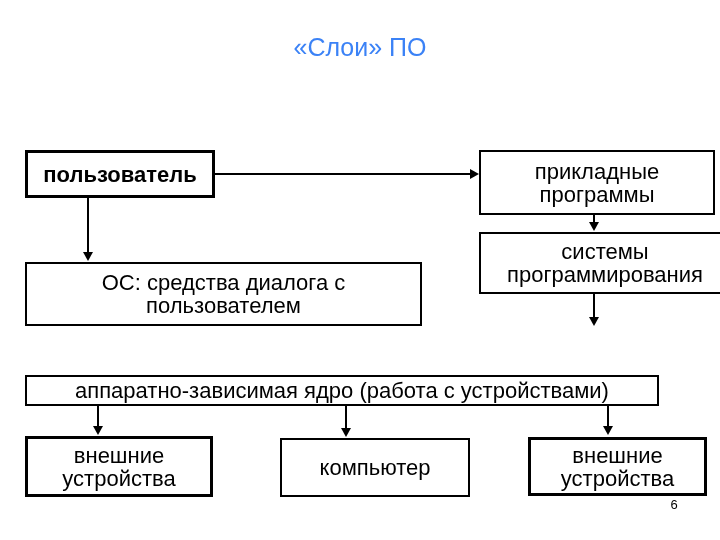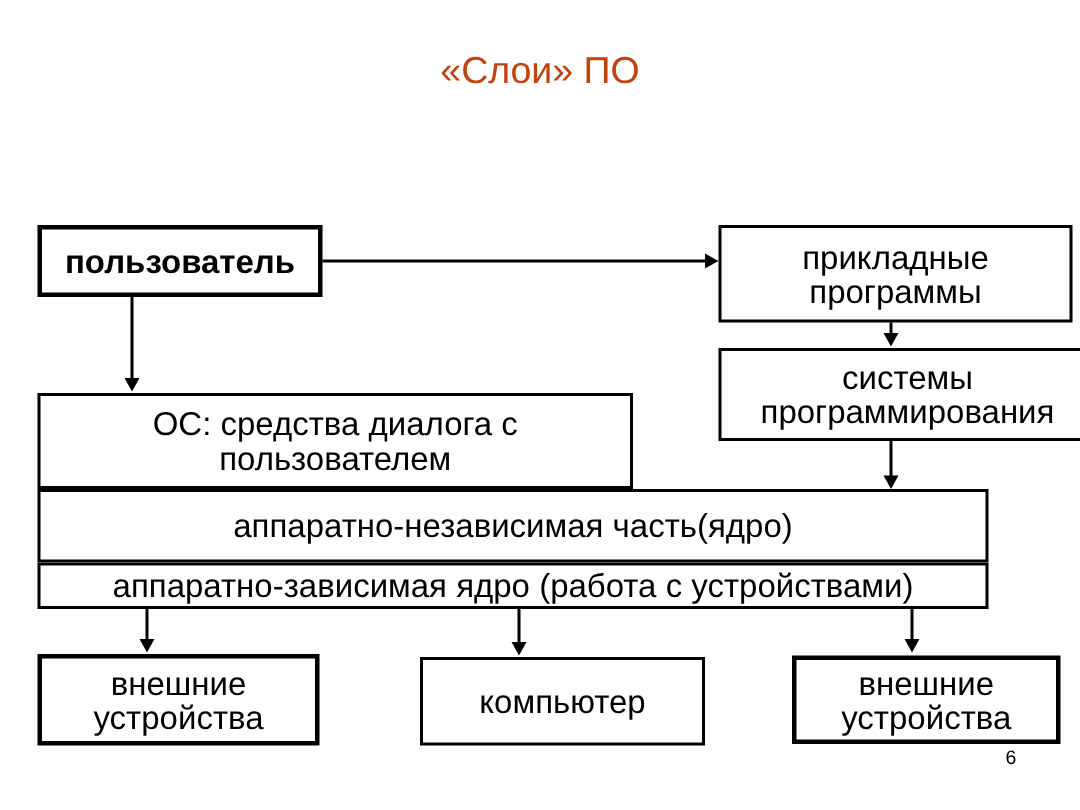--- a/index.html
+++ b/index.html
@@ -17,21 +17,21 @@
     color: #000000;
   }
   #title {
     position: absolute;
     left: 0;
     top: 32px;
     width: 720px;
     text-align: center;
     font-size: 25px;
     line-height: 30px;
-    color: #c2410c;
+    color: #3b82f6;
     white-space: nowrap;
   }
   .box {
     position: absolute;
     box-sizing: border-box;
     background: #ffffff;
     border: 2px solid #000000;
     display: flex;
     align-items: center;
     justify-content: center;
@@ -124,23 +124,20 @@
     <span class="txt">ОС: средства диалога с пользователем</span>
   </div>
 
   <div class="box thin" id="box-progsys">
     <span class="txt">системы программирования</span>
   </div>
 
   <div class="line-v" style="left:593px; top:294px; height:25px;"></div>
   <div class="arrow-down" style="left:589px; top:317px;"></div>
 
-  <div class="box thin" id="box-kernel">
-    <span class="txt">аппаратно-независимая часть(ядро)</span>
-  </div>
 
   <div class="box thin" id="box-hwdep">
     <span class="txt">аппаратно-зависимая ядро (работа с устройствами)</span>
   </div>
 
   <div class="line-v" style="left:97px; top:406px; height:22px;"></div>
   <div class="arrow-down" style="left:93px; top:426px;"></div>
 
   <div class="line-v" style="left:345px; top:406px; height:24px;"></div>
   <div class="arrow-down" style="left:341px; top:428px;"></div>

